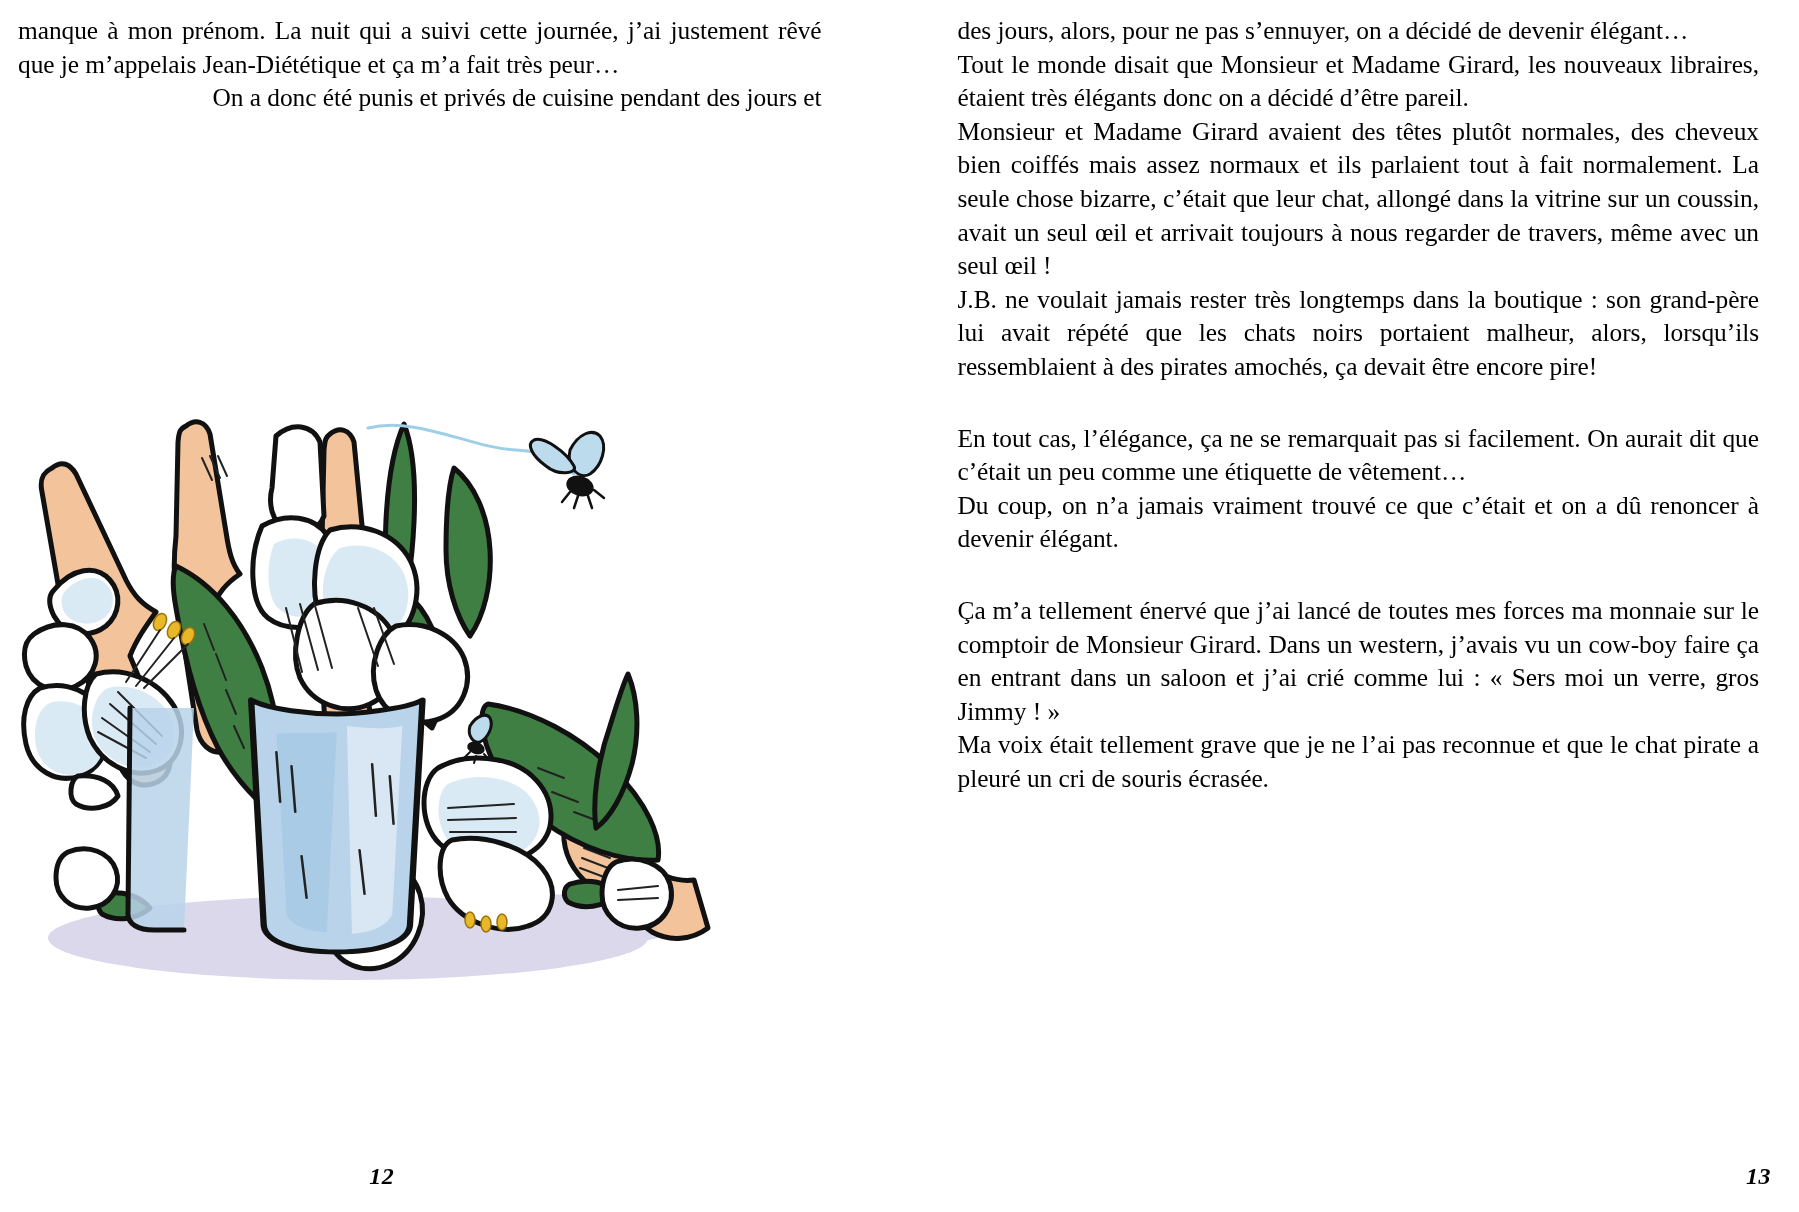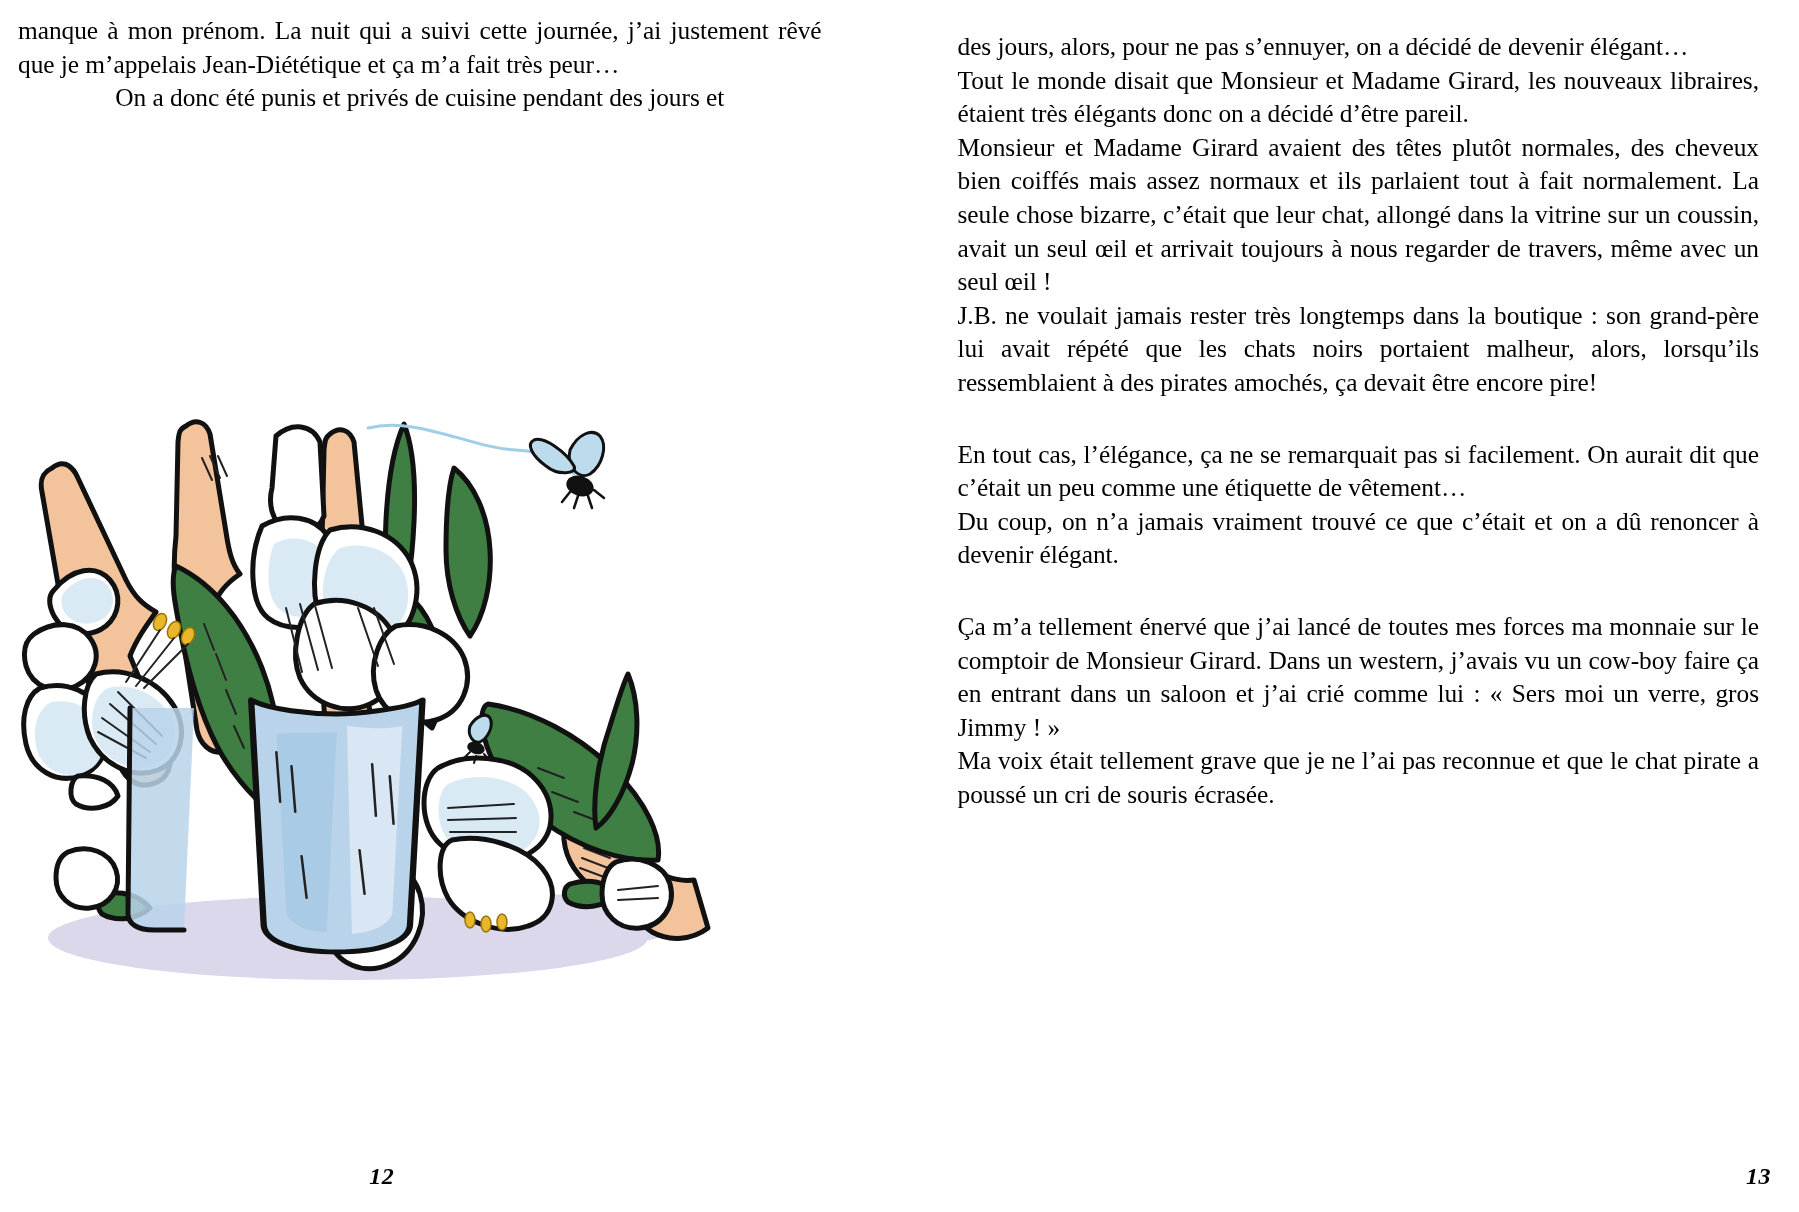--- a/index.html
+++ b/index.html
@@ -23,35 +23,35 @@
   }
 
   .page {
     position: relative;
     box-sizing: border-box;
     height: 1212px;
     flex: 0 0 50%;
   }
 
   .page-left  { padding: 14px 78px 0 18px; }
-  .page-right { padding: 30px 40px 0 58px; }
+  .page-right { padding: 14px 40px 0 58px; }
 
   .body-text {
     font-size: 25.4px;
     line-height: 33.6px;
     text-align: justify;
     text-justify: inter-word;
     letter-spacing: -0.05px;
   }
   .body-text p {
     margin: 0;
     text-indent: 0;
   }
   .body-text p.last-of-para {
-    text-align: center;
+    text-align: right;
   }
   .body-text p.gap {
     margin-top: 38px;
   }
 
   
   .folio {
     position: absolute;
     bottom: 22px;
     font-style: italic;
@@ -348,19 +348,19 @@
 
   <div class="page page-right">
     <div class="body-text">
       <p>des jours, alors, pour ne pas s’ennuyer, on a décidé de devenir élégant…</p>
       <p>Tout le monde disait que Monsieur et Madame Girard, les nouveaux libraires, étaient très élégants donc on a décidé d’être pareil.</p>
       <p>Monsieur et Madame Girard avaient des têtes plutôt normales, des cheveux bien coiffés mais assez normaux et ils parlaient tout à fait normalement. La seule chose bizarre, c’était que leur chat, allongé dans la vitrine sur un coussin, avait un seul œil et arrivait toujours à nous regarder de travers, même avec un seul œil !</p>
       <p>J.B. ne voulait jamais rester très longtemps dans la boutique : son grand-père lui avait répété que les chats noirs portaient malheur, alors, lorsqu’ils ressemblaient à des pirates amochés, ça devait être encore pire!</p>
       <p class="gap">En tout cas, l’élégance, ça ne se remarquait pas si facilement. On aurait dit que c’était un peu comme une étiquette de vêtement…</p>
       <p>Du coup, on n’a jamais vraiment trouvé ce que c’était et on a dû renoncer à devenir élégant.</p>
       <p class="gap">Ça  m’a tellement énervé que j’ai lancé de toutes mes forces ma monnaie sur le comptoir de Monsieur Girard. Dans un western, j’avais vu un cow-boy faire ça en entrant dans un saloon et j’ai crié comme lui : « Sers moi un verre, gros Jimmy ! »</p>
-      <p>Ma voix était tellement grave que je ne l’ai pas reconnue et que le chat pirate a poussé un cri de souris écrasée.</p>
+      <p>Ma voix était tellement grave que je ne l’ai pas reconnue et que le chat pirate a pleuré un cri de souris écrasée.</p>
     </div>
 
     <div class="folio folio-right">13</div>
   </div>
 
 </div>
 
 </body></html>

